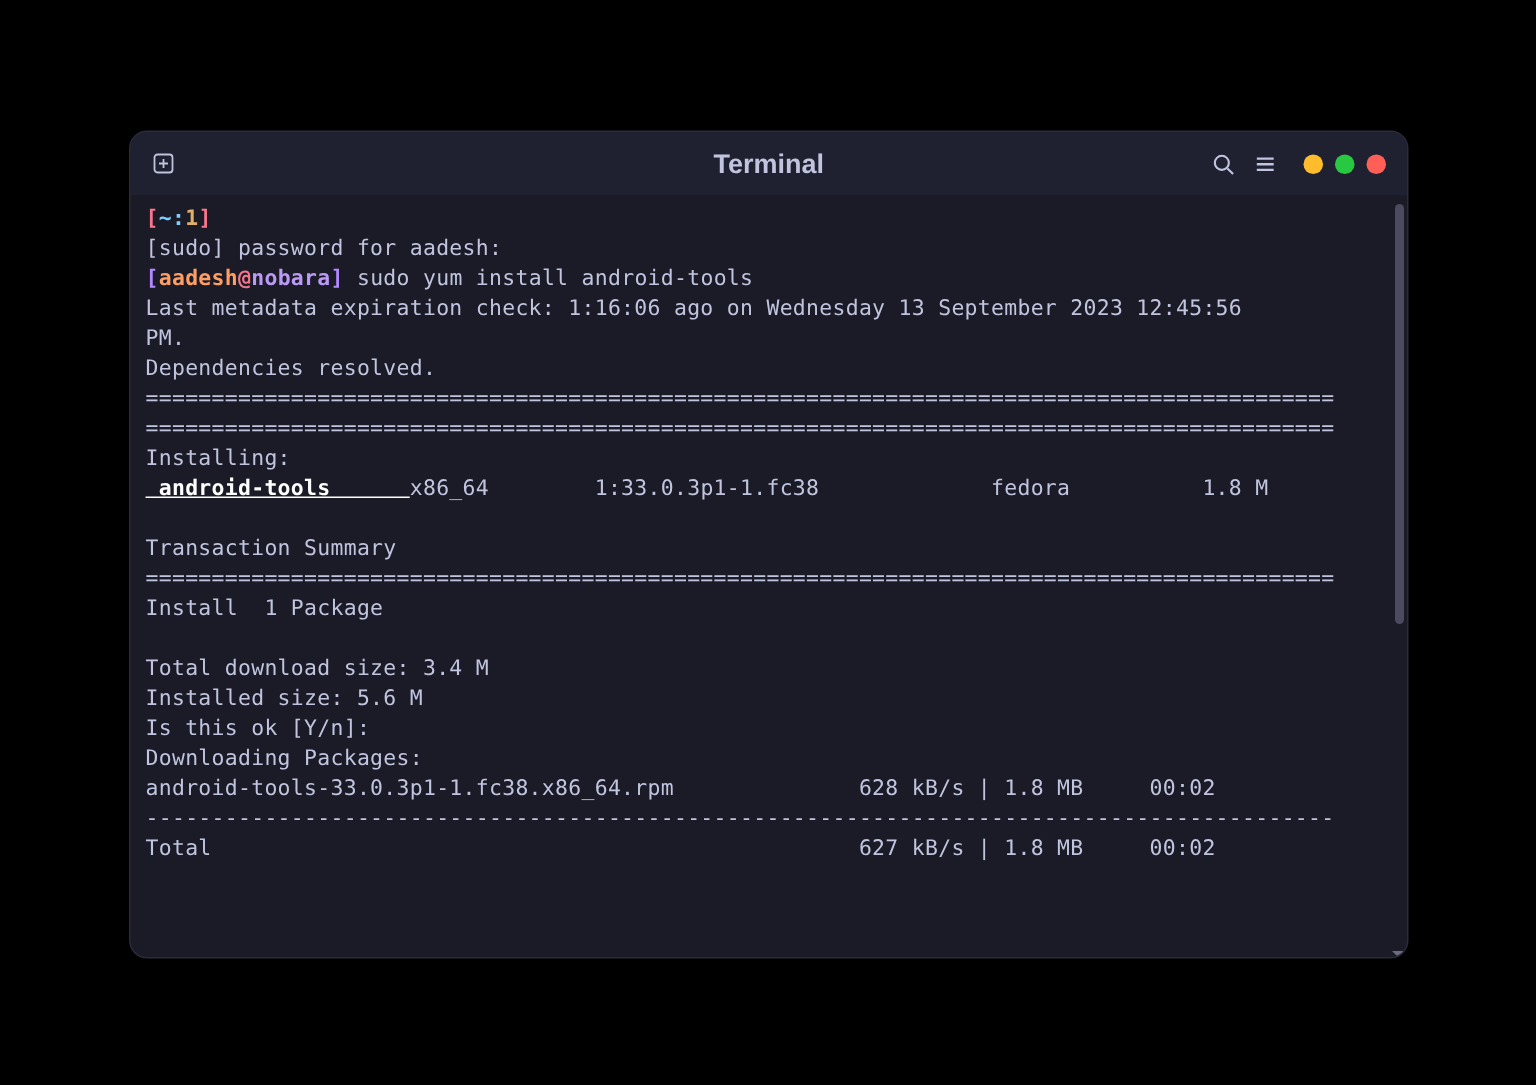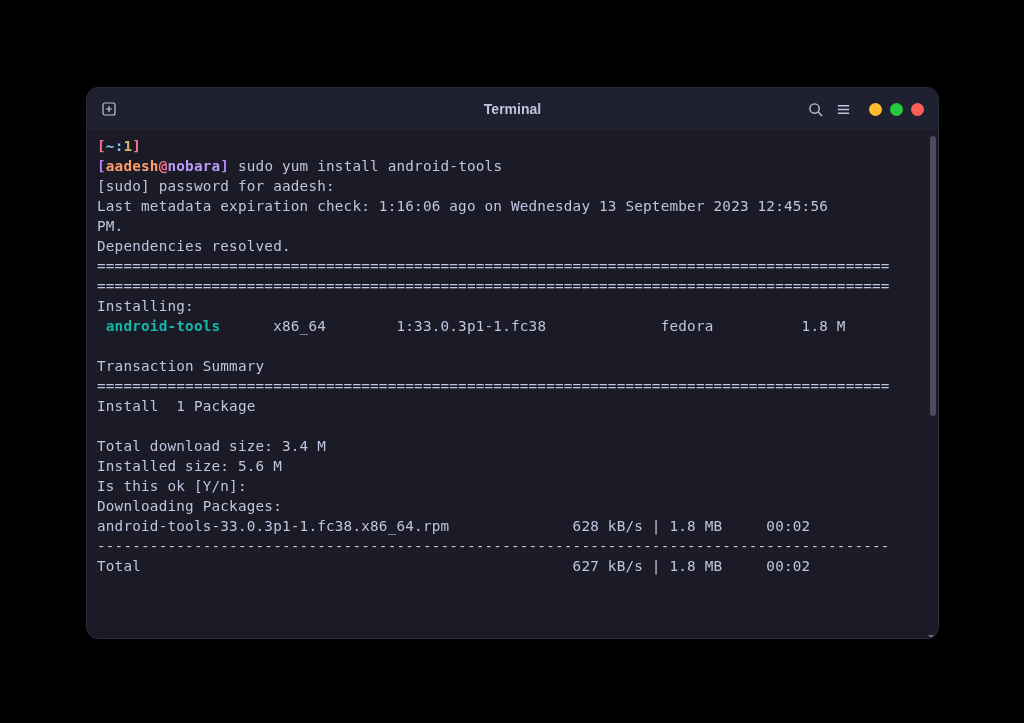--- a/index.html
+++ b/index.html
@@ -45,21 +45,21 @@
     display: flex;
     align-items: center;
     justify-content: center;
     cursor: pointer;
   }
   .title-text {
     position: absolute;
     left: 50%;
     transform: translateX(-50%);
     color: #c0c4de;
-    font-size: 14px;
+    font-size: 18px;
     font-weight: 600;
     font-family: -apple-system, 'Segoe UI', sans-serif;
   }
   .titlebar-right {
     margin-left: auto;
     display: flex;
     align-items: center;
     gap: 12px;
   }
   .search-icon, .menu-icon {
@@ -110,21 +110,21 @@
     width: 8px;
     height: 8px;
     color: #6a6b7e;
   }
   .line { white-space: pre; }
   pre.line { margin: 0; font-family: inherit; }
   .c-red { color: #f7768e; }
   .c-hostbr { color: #b388ff; }
   .c-magenta { color: #bb9af7; }
   .c-cyan { color: #7dcfff; }
-  .c-green { color: #14b8a6; }
+  .c-green { color: #ffffff; text-decoration: underline; }
   .c-yellow { color: #e0af68; }
   .c-orange { color: #ff9e64; }
   .c-white { color: #c0c4de; }
   .bold { font-weight: 700; }
 </style>
 </head>
 <body>
 
 <div class="terminal-window">
   <div class="titlebar">
@@ -158,23 +158,23 @@
         <div class="window-dot dot-close"></div>
       </div>
     </div>
   </div>
 
   <div class="terminal-body">
     <div class="scrollbar"></div>
 
     <div class="line"><span class="c-red bold">[</span><span class="c-cyan bold">~</span><span class="c-cyan bold">:</span><span class="c-yellow bold">1</span><span class="c-red bold">]</span></div>
 
+    <div class="line">[sudo] password for aadesh:</div>
+
     <div class="line"><span class="c-hostbr bold">[</span><span class="c-orange bold">aadesh</span><span class="c-red bold">@</span><span class="c-magenta bold">nobara</span><span class="c-hostbr bold">]</span><span class="c-white"> sudo yum install android-tools</span></div>
-
-    <div class="line">[sudo] password for aadesh:</div>
     <div class="line">Last metadata expiration check: 1:16:06 ago on Wednesday 13 September 2023 12:45:56</div>
     <div class="line">PM.</div>
     <div class="line">Dependencies resolved.</div>
     <div class="line">==========================================================================================</div>
     <div class="line">==========================================================================================</div>
     <div class="line">Installing:</div>
     <pre class="line"><span class="c-green bold"> android-tools      </span><span>x86_64        1:33.0.3p1-1.fc38             fedora          1.8 M</span></pre>
     <div class="line">&nbsp;</div>
     <div class="line">Transaction Summary</div>
     <div class="line">==========================================================================================</div>

